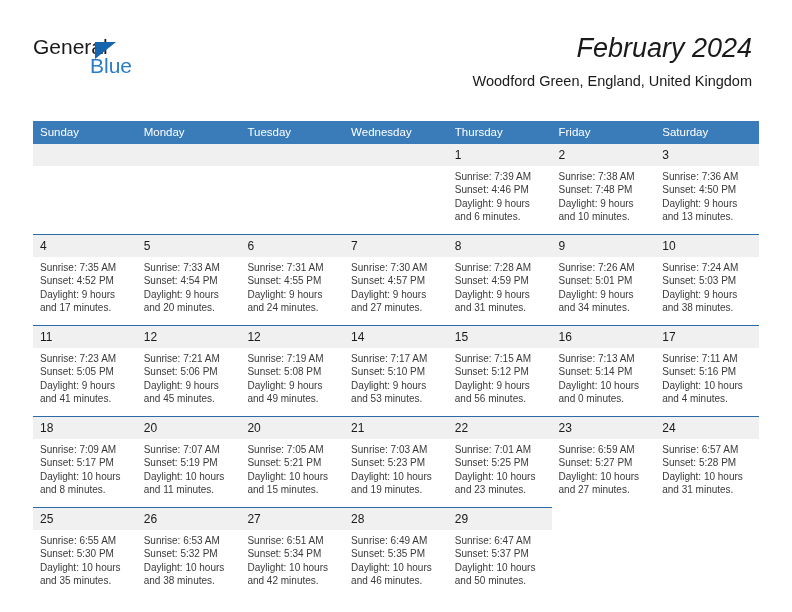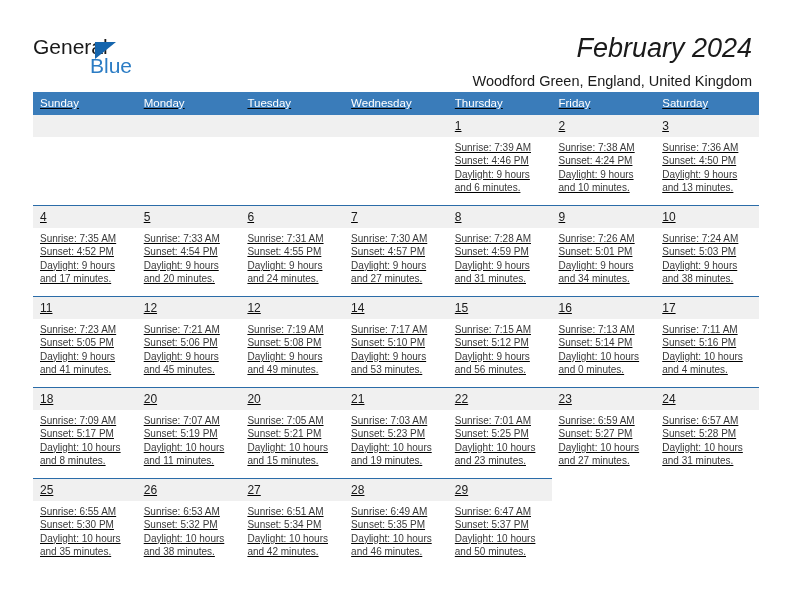--- a/index.html
+++ b/index.html
@@ -83,25 +83,24 @@
     font-size: 14.5px;
     color: #1a1a1a;
     line-height: 17px;
     white-space: nowrap;
   }
 
   
   .calendar {
     position: absolute;
     left: 33px;
-    top: 92px;
+    top: 121px;
     width: 726px;
     border-collapse: collapse;
     table-layout: fixed;
-    text-decoration: underline;
   }
   .calendar th {
     background: #3a7cba;
     color: #ffffff;
     font-weight: normal;
     font-size: 11.5px;
     text-align: left;
     padding: 5px 0 5px 7px;
     height: 12px;
     line-height: 13px;
@@ -212,21 +211,21 @@
                 <div class="line">Daylight: 9 hours</div>
                 <div class="line">and 6 minutes.</div>
               </div>
             </div>
           </td>
           <td class="day-cell">
             <div class="daybox">
               <div class="daynum">2</div>
               <div class="events">
                 <div class="line">Sunrise: 7:38 AM</div>
-                <div class="line">Sunset: 4:24 PM</div>
+                <div class="line">Sunset: 7:48 PM</div>
                 <div class="line">Daylight: 9 hours</div>
                 <div class="line">and 10 minutes.</div>
               </div>
             </div>
           </td>
           <td class="day-cell">
             <div class="daybox">
               <div class="daynum">3</div>
               <div class="events">
                 <div class="line">Sunrise: 7:36 AM</div>

